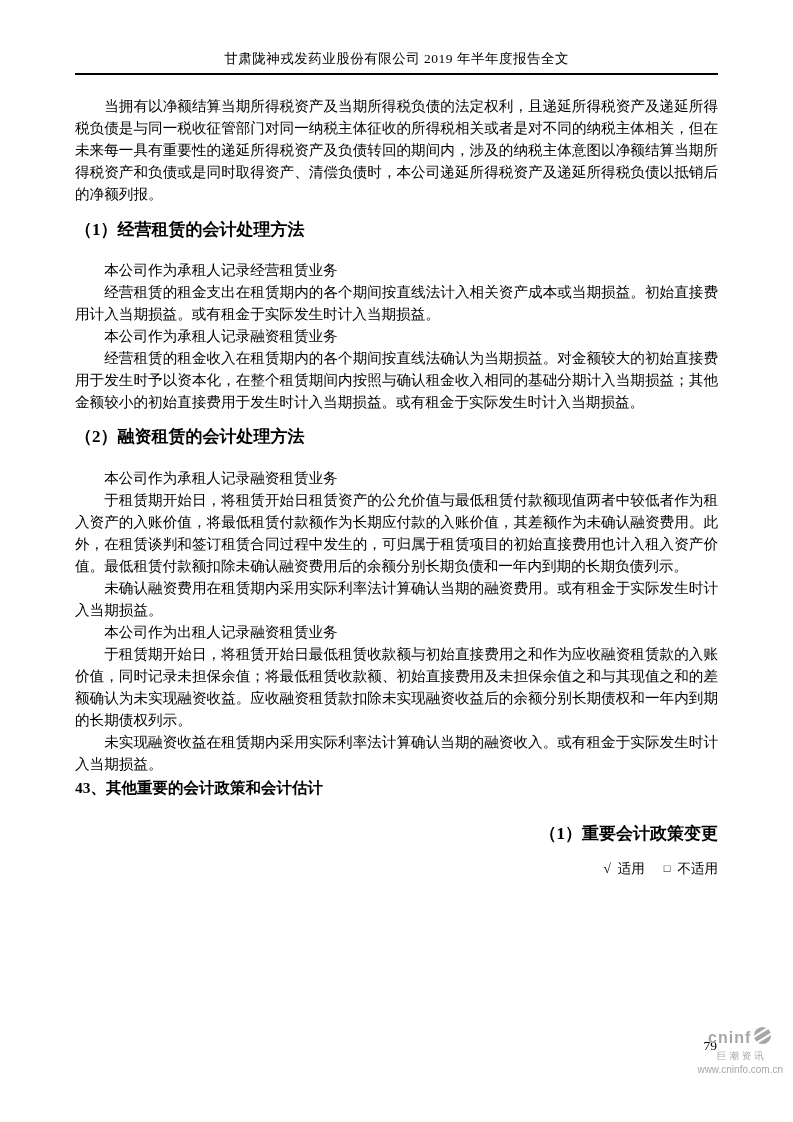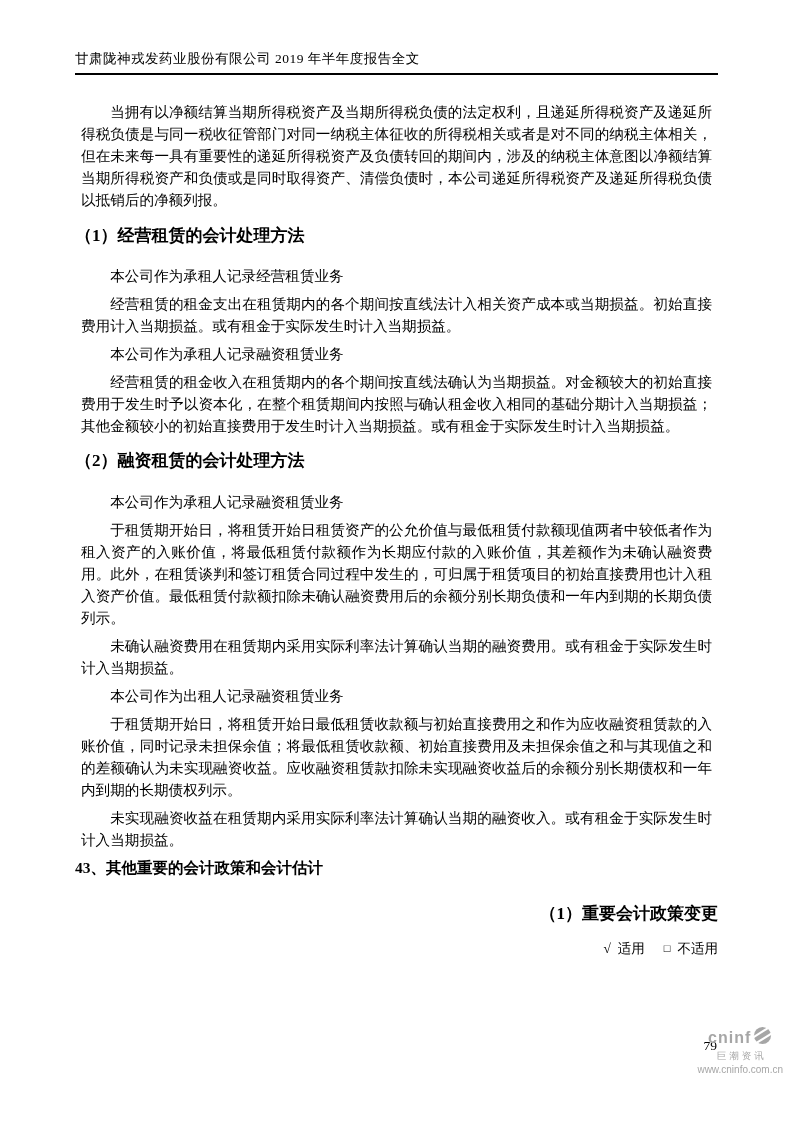--- a/index.html
+++ b/index.html
@@ -13,39 +13,39 @@
     overflow: hidden;
   }
   
   .hdr {
     position: absolute;
     left: 75px;
     width: 643px;
     top: 50px;
   }
   .hdr-title {
-    text-align: left;
+    text-align: center;
     font-size: 13.5px;
     line-height: 18px;
     letter-spacing: 0.5px;
     padding-bottom: 5px;
   }
   .hdr-rule {
     border-bottom: 2px solid #000;
     height: 0;
   }
   
   .doc {
     position: absolute;
     left: 75px;
     width: 643px;
     top: 95px;
   }
   .doc p {
-    margin: 6px;
+    margin: 0;
     font-size: 14.6px;
     line-height: 22px;
     text-align: justify;
     text-indent: 2em;
   }
   .h-num {
     margin: 0;
     font-size: 15.5px;
     line-height: 22px;
     font-weight: bold;

